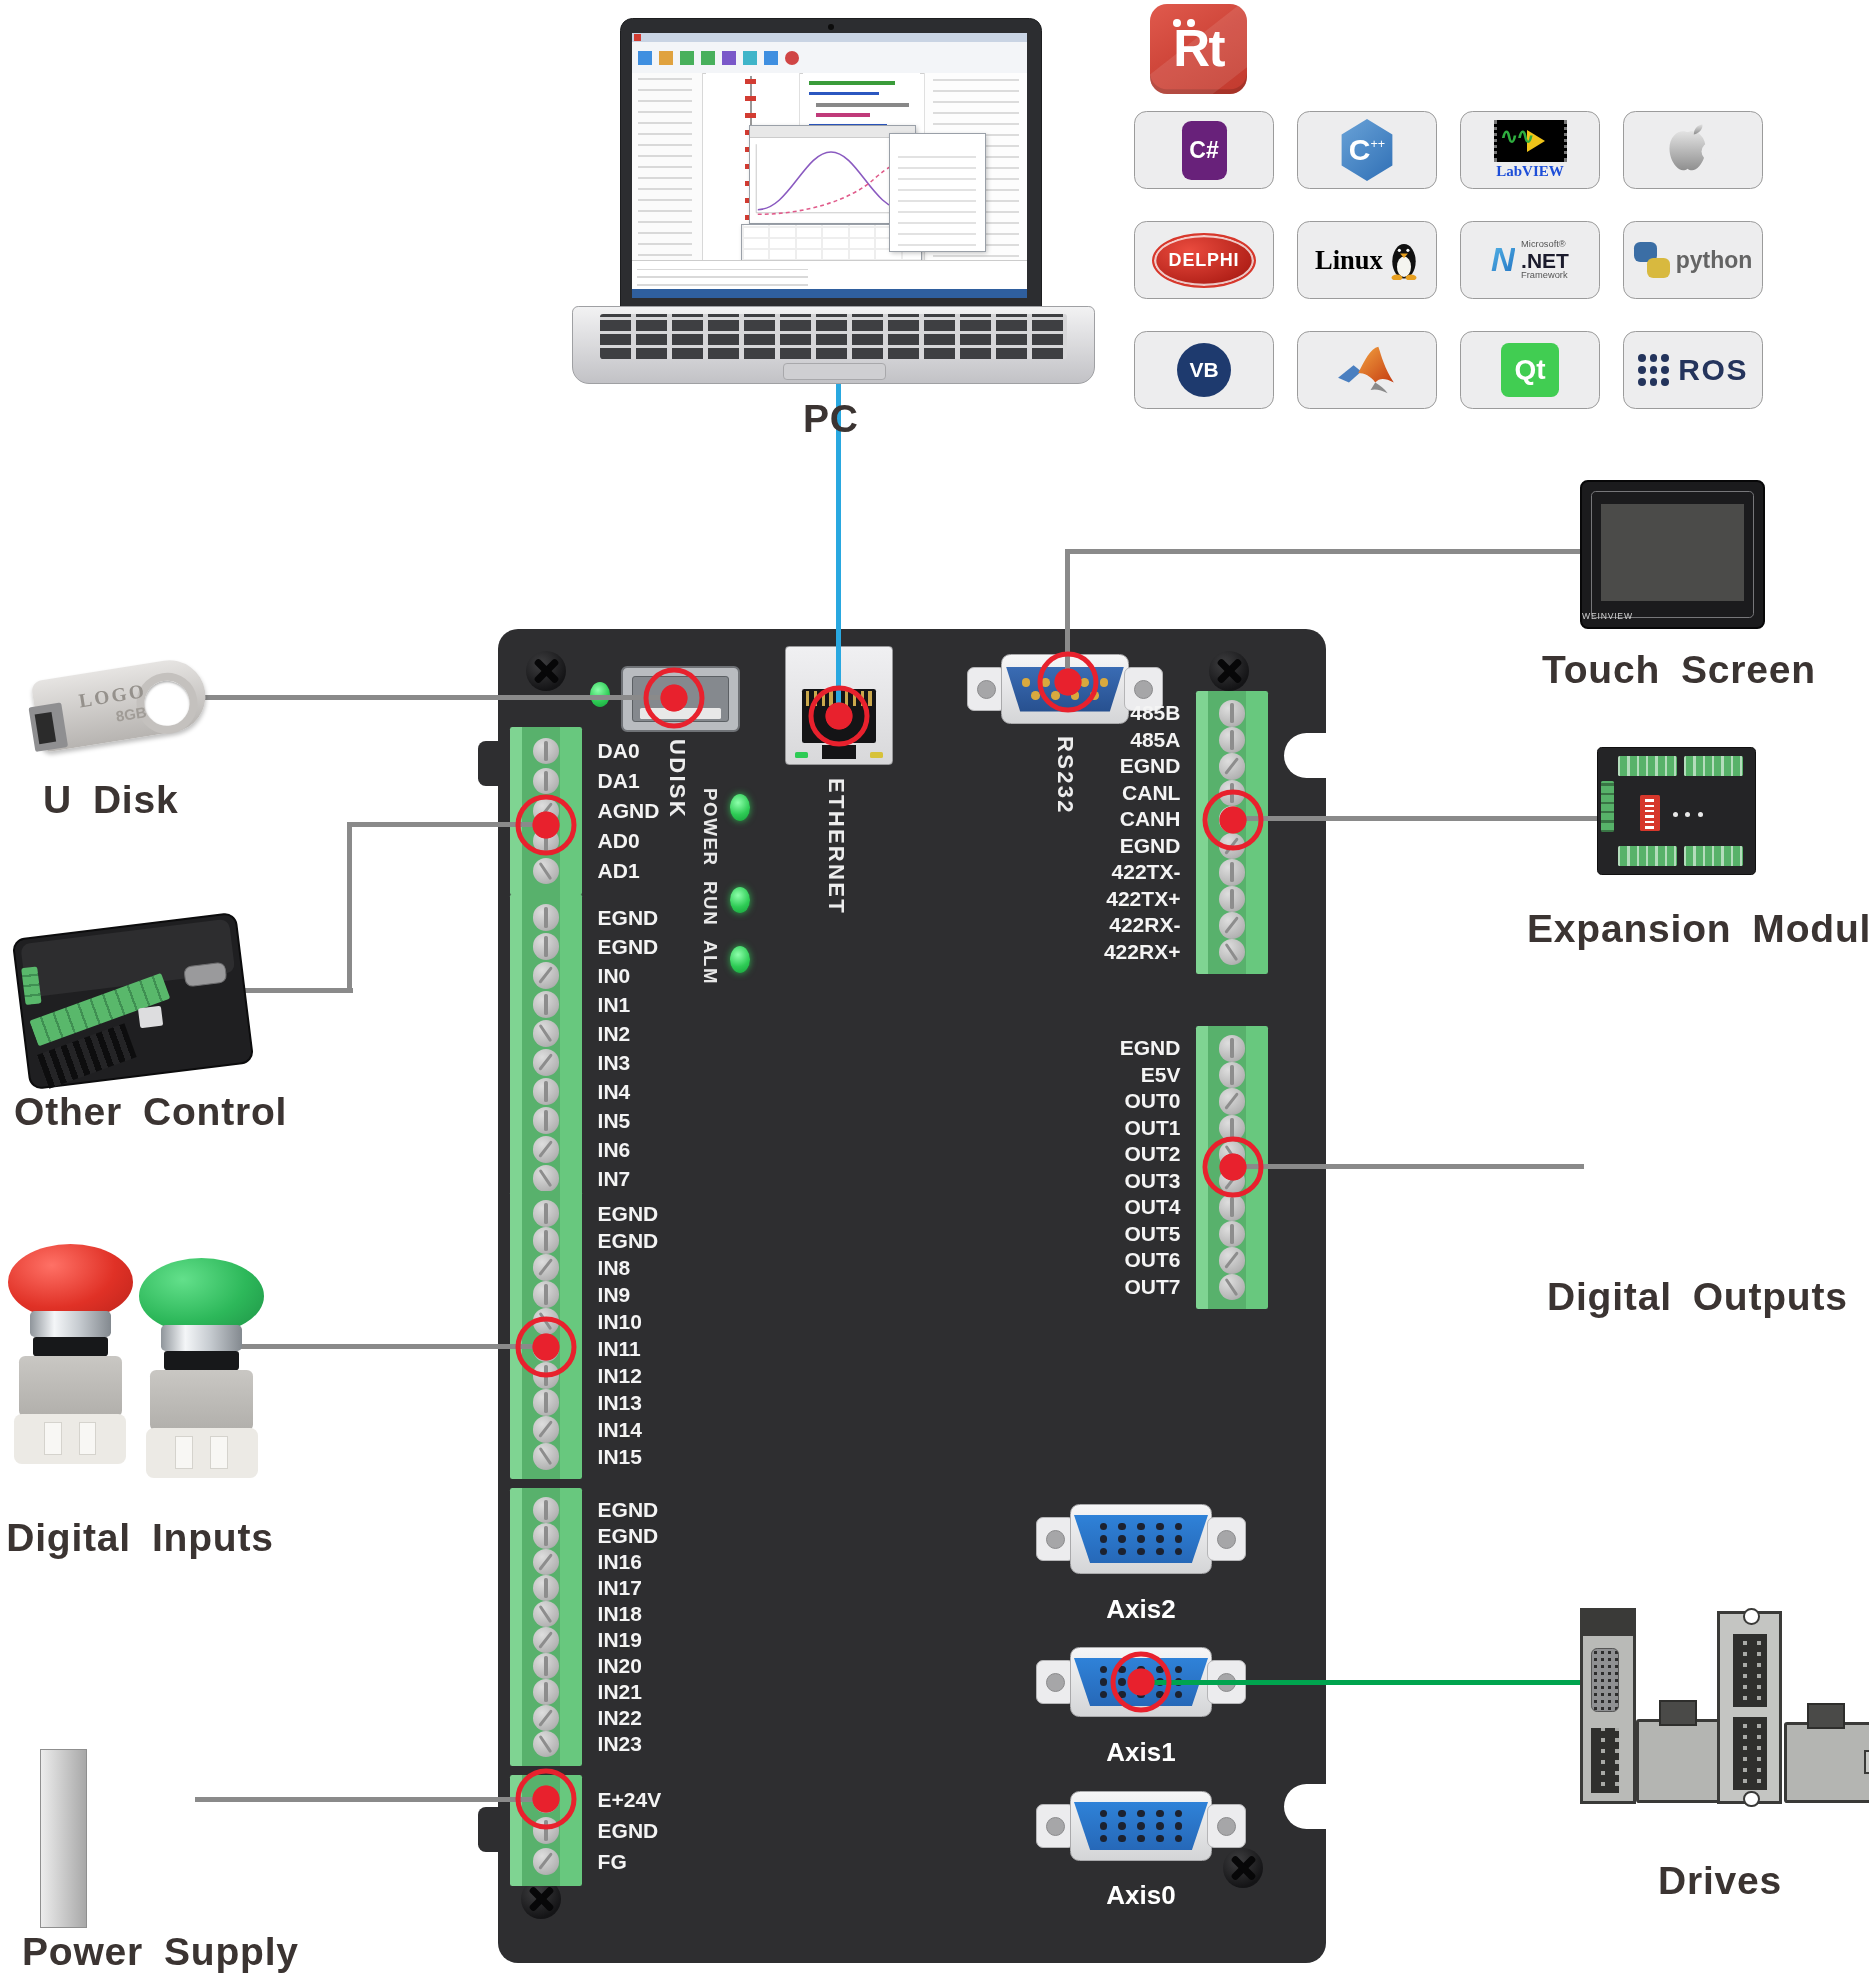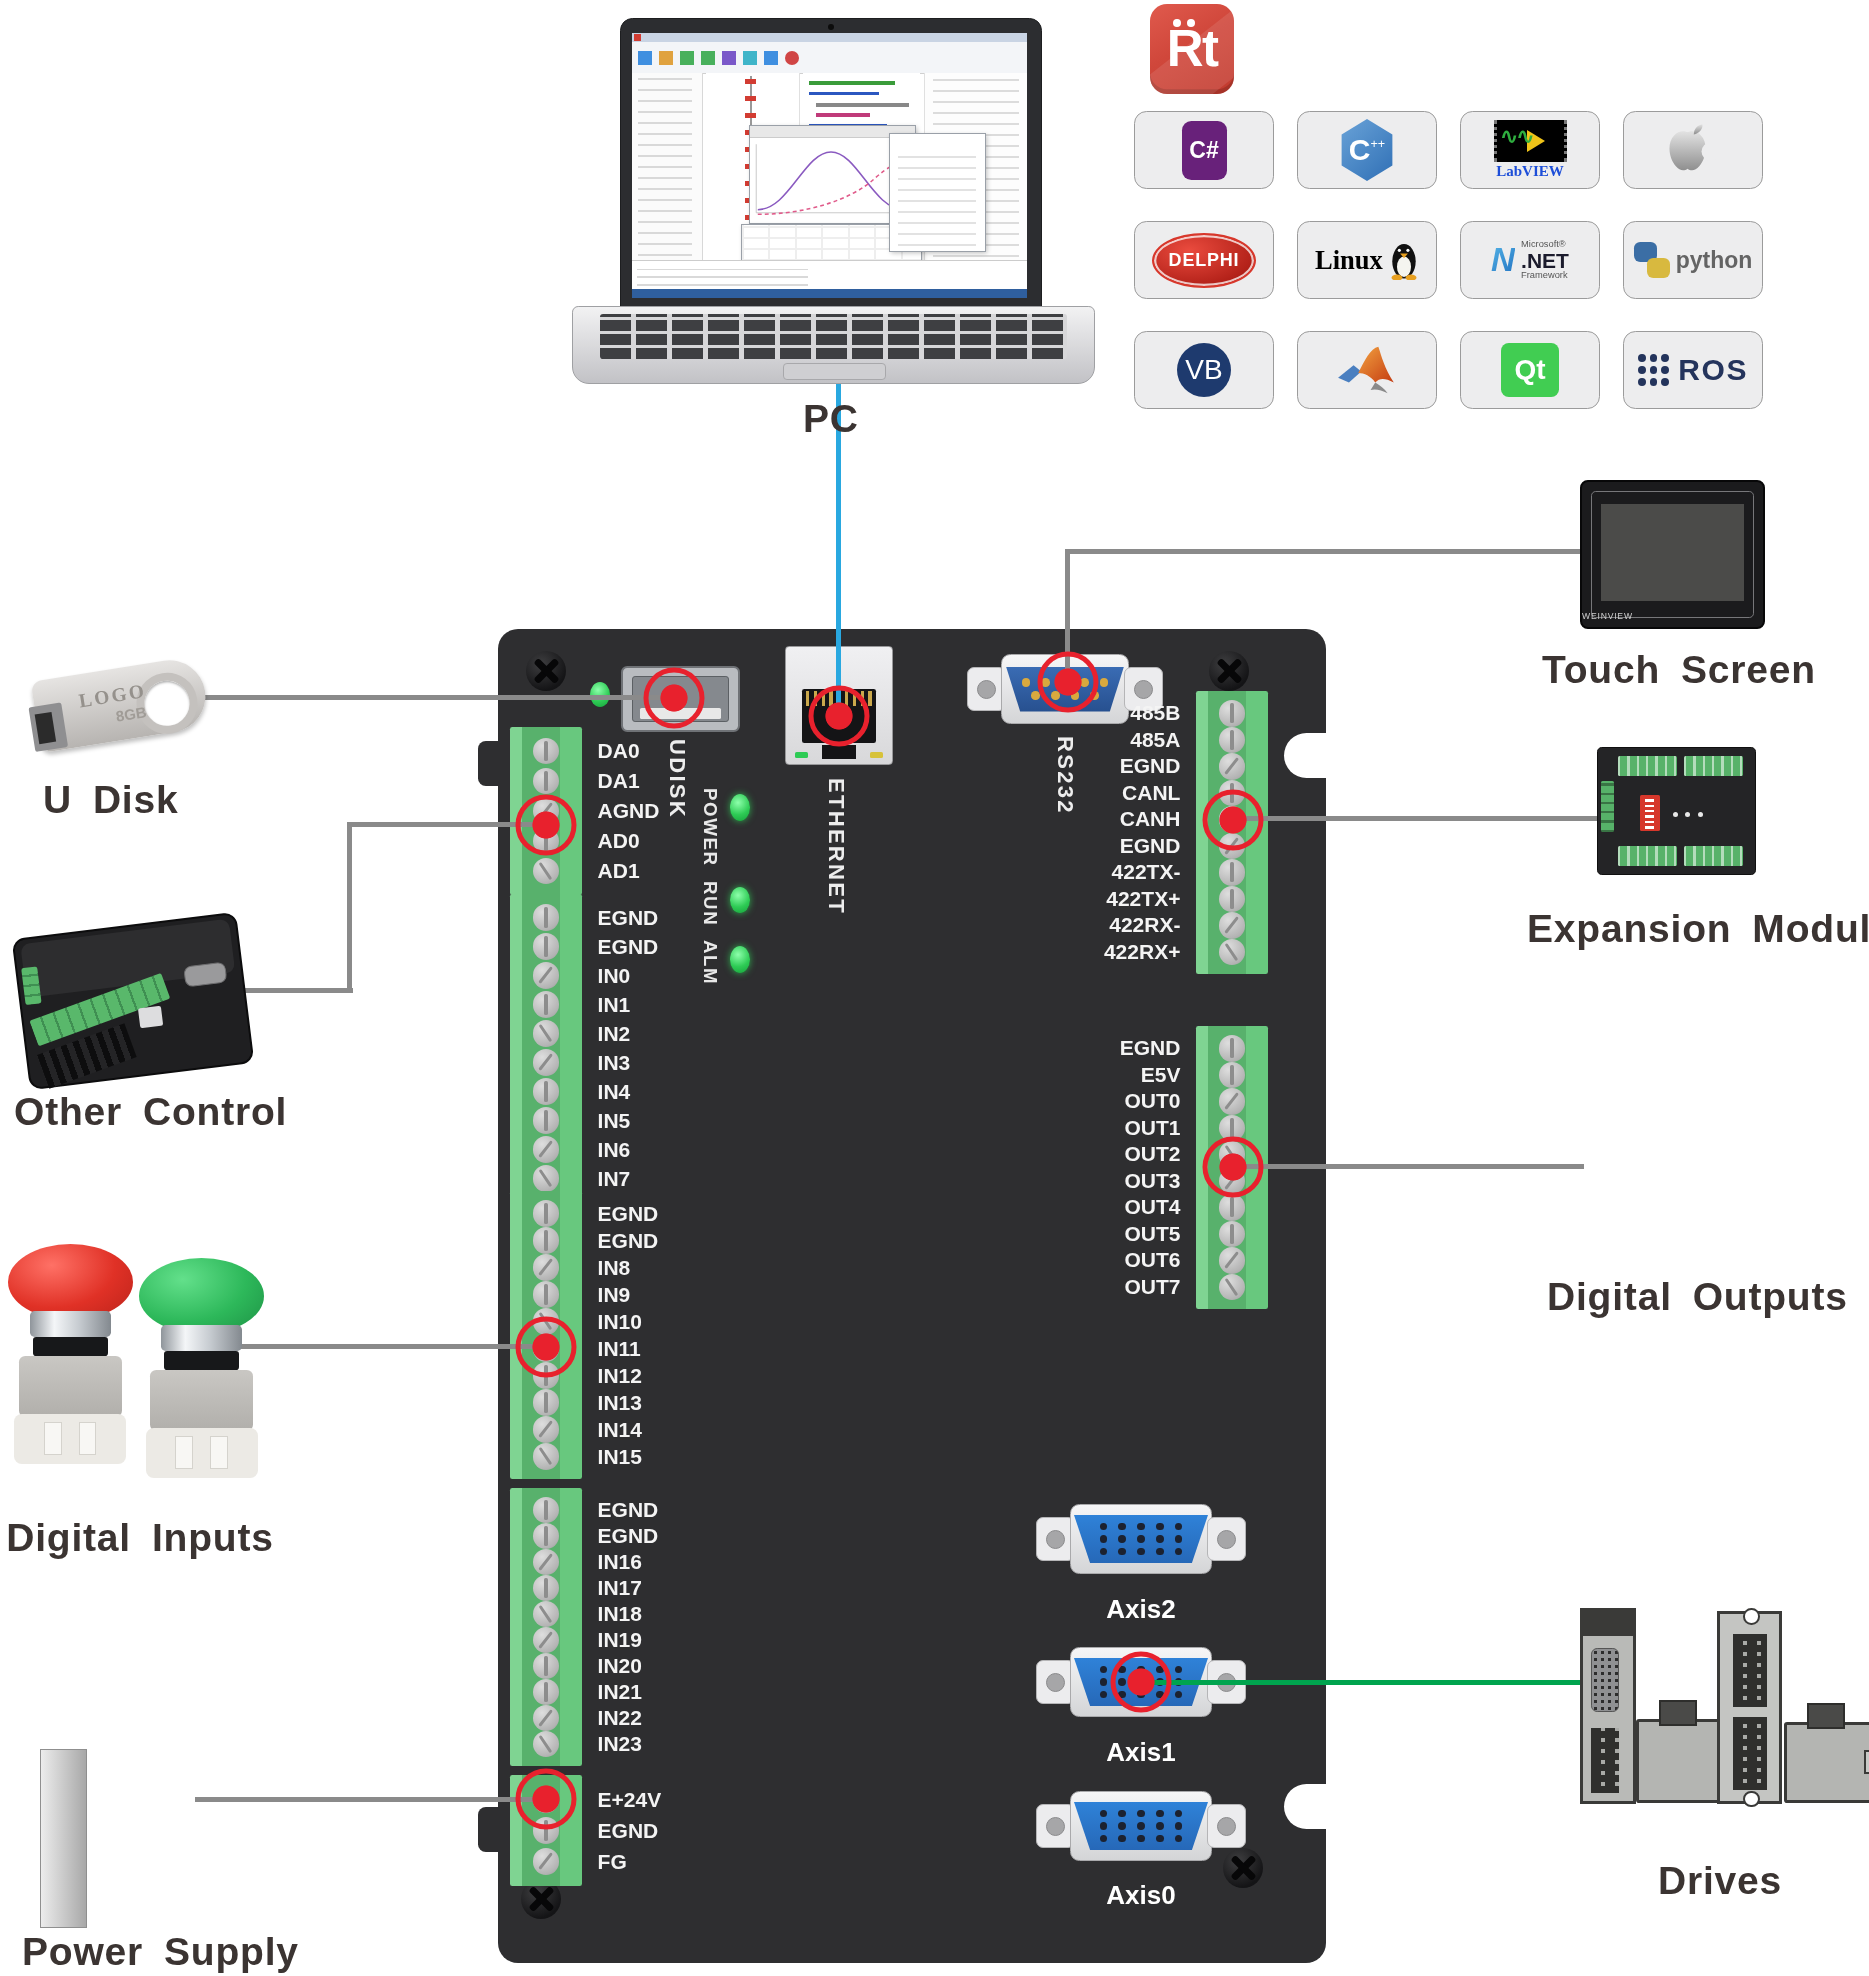--- a/index.html
+++ b/index.html
@@ -73,21 +73,21 @@
        clip-path:polygon(0 0,100% 0,88% 100%,12% 100%);}
   .dsub .prowpins{display:flex;gap:11px;}
   .dsub .pin{border-radius:50%;}
   .db9face{width:118px;height:45px;background:linear-gradient(180deg,#3a6cb4,#27508f);}
   .db9face .pin{width:8.6px;height:8.6px;background:#d9a93e;}
   .db15face{width:134px;height:48px;background:linear-gradient(180deg,#2f82d8,#2668b8);}
   .db15face .pin{width:7.8px;height:7.8px;background:#1c2230;}
   .axis-label{position:absolute;color:#fff;font-weight:bold;font-size:26px;transform:translateX(-50%);z-index:2;white-space:nowrap;}
 
   
-  #rt-logo{position:absolute;left:1150px;top:3.9px;width:84px;height:90px;border-radius:17px;z-index:4;
+  #rt-logo{position:absolute;left:1150px;top:3.9px;width:97px;height:90px;border-radius:17px;z-index:4;
      background:linear-gradient(150deg,#e05a4d 0%,#d0473b 45%,#c23a2e 100%);box-shadow:inset 0 -4.7px 0 rgba(0,0,0,.15);
      display:flex;align-items:center;justify-content:center;overflow:hidden;}
   #rt-logo::after{content:"";position:absolute;left:-31px;top:23px;width:202px;height:54px;background:rgba(255,255,255,.10);transform:rotate(-38deg);}
   #rt-logo .rt-text{color:#fff;font-weight:bold;font-size:51px;letter-spacing:-1.6px;z-index:1;}
   #rt-logo .rt-dots{position:absolute;left:23px;top:15.6px;display:flex;gap:6.2px;z-index:1;}
   #rt-logo .rt-dots i{width:7.8px;height:7.8px;border-radius:50%;background:#fff;}
 
   #badge-grid{position:absolute;left:1134px;top:111px;display:grid;grid-template-columns:repeat(4,140px);grid-auto-rows:78px;column-gap:23px;row-gap:32px;z-index:4;}
   .card{background:#ededee;border:1.6px solid #9b9b9b;border-radius:12.5px;display:flex;align-items:center;justify-content:center;gap:6.2px;overflow:hidden;}
   .csharp-ic{width:45px;height:59px;border-radius:9.3px;background:#68217a;color:#fff;font-weight:bold;font-size:23px;display:flex;align-items:center;justify-content:center;}
@@ -103,21 +103,21 @@
   .delphi-ic{width:100px;height:51px;border-radius:50%;background:radial-gradient(ellipse at 35% 30%,#ea4b3e,#b01f17 75%);
      border:2.3px solid #d8372b;box-shadow:inset 0 0 0 2.3px rgba(255,255,255,.75);display:flex;align-items:center;justify-content:center;color:#fff;font-weight:bold;font-size:18px;letter-spacing:0.8px;}
   .linux-text{font-family:"Liberation Serif","DejaVu Serif",serif;font-weight:bold;font-size:26.5px;color:#000;}
   .dn-left{font-size:33px;font-weight:bold;font-style:italic;background:linear-gradient(135deg,#57b7e8,#1f6fc0);-webkit-background-clip:text;background-clip:text;color:rgba(0,0,0,0);}
   .dn-right{display:flex;flex-direction:column;line-height:1;}
   .dn-ms{font-size:9.3px;color:#555;} .dn-net{font-size:21px;font-weight:bold;color:#1b1b2c;} .dn-fw{font-size:9.3px;color:#555;}
   .py-ic{position:relative;width:36px;height:36px;flex:none;}
   .py-ic i{position:absolute;width:23px;height:20px;border-radius:6.2px;}
   .py-ic .b{left:0;top:0;background:#3b6ea5;} .py-ic .y{right:0;bottom:0;background:#d8b93f;}
   .py-text{font-size:23px;color:#646464;font-weight:bold;}
-  .vb-ic{width:54px;height:54px;border-radius:50%;background:#1e3a6e;color:#fff;font-weight:normal;font-size:28px;display:flex;align-items:center;justify-content:center;}
+  .vb-ic{width:54px;height:54px;border-radius:50%;background:#1e3a6e;color:#fff;font-weight:bold;font-size:21px;display:flex;align-items:center;justify-content:center;}
   .qt-ic{width:58px;height:54px;border-radius:7.8px;background:#41cd52;color:#fff;font-weight:bold;font-size:28px;display:flex;align-items:center;justify-content:center;}
   .ros-dots{display:grid;grid-template-columns:repeat(3,7.8px);gap:3.9px;margin-right:3.1px;}
   .ros-dots i{width:7.8px;height:7.8px;border-radius:50%;background:#24345c;}
   .ros-text{font-size:30px;font-weight:bold;color:#24345c;letter-spacing:1.6px;}
 
   
   #laptop{position:absolute;left:572px;top:11.7px;width:521px;height:374px;z-index:4;}
   #lap-screen{position:absolute;left:48px;top:6.2px;width:420px;height:290px;background:#2c2d30;border:1.6px solid #1d1e20;border-radius:12.5px 12.5px 3.1px 3.1px;}
   #lap-cam{position:absolute;left:50%;top:4.7px;width:6.2px;height:6.2px;margin-left:-3.1px;border-radius:50%;background:#0c0c0c;}
   #lap-inner{position:absolute;left:11px;top:14px;width:395px;height:265px;background:#fff;overflow:hidden;}

